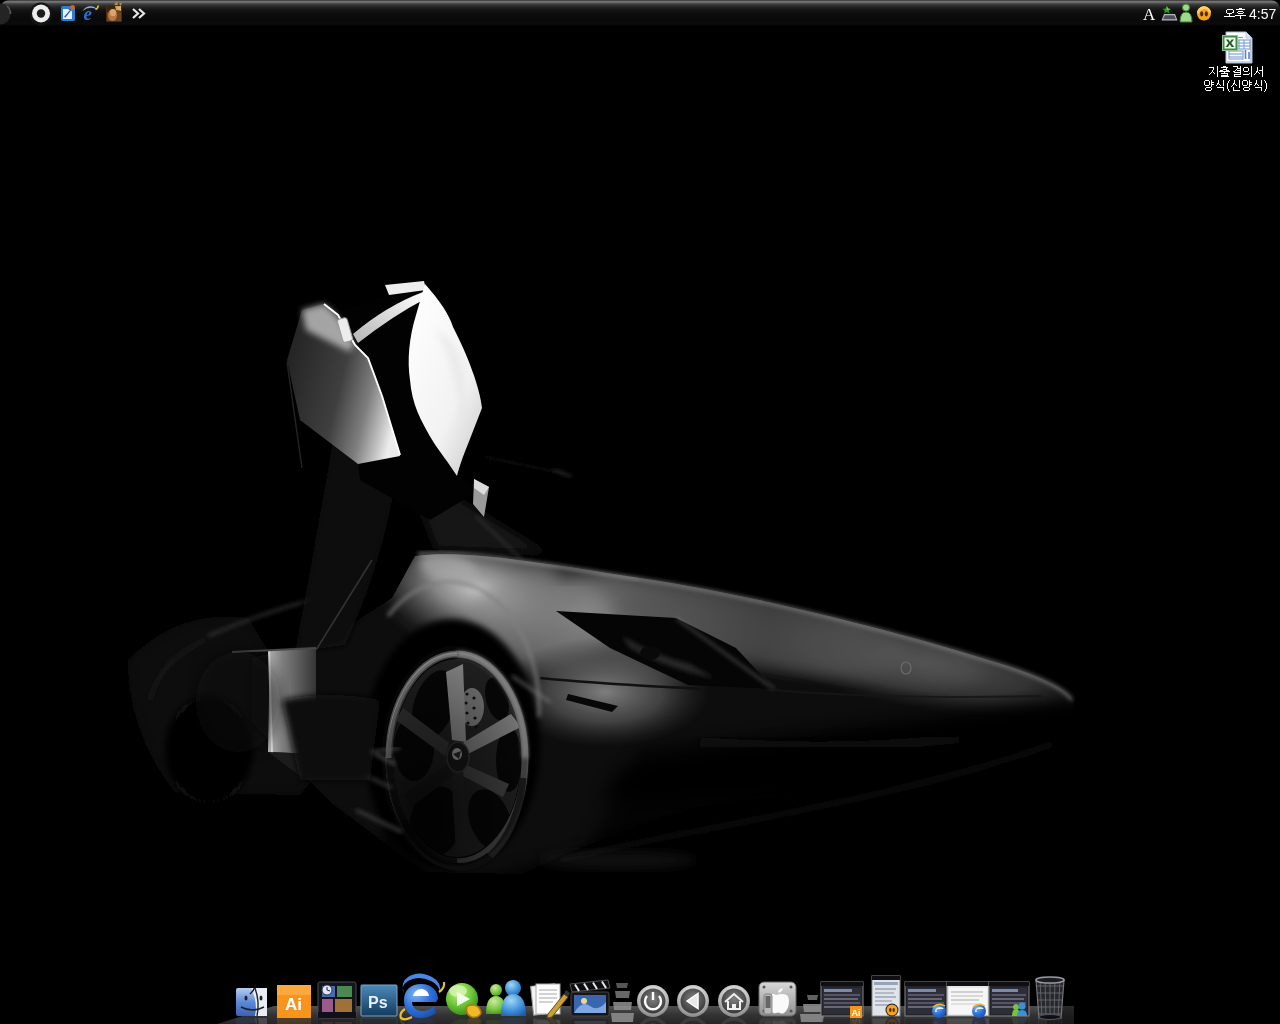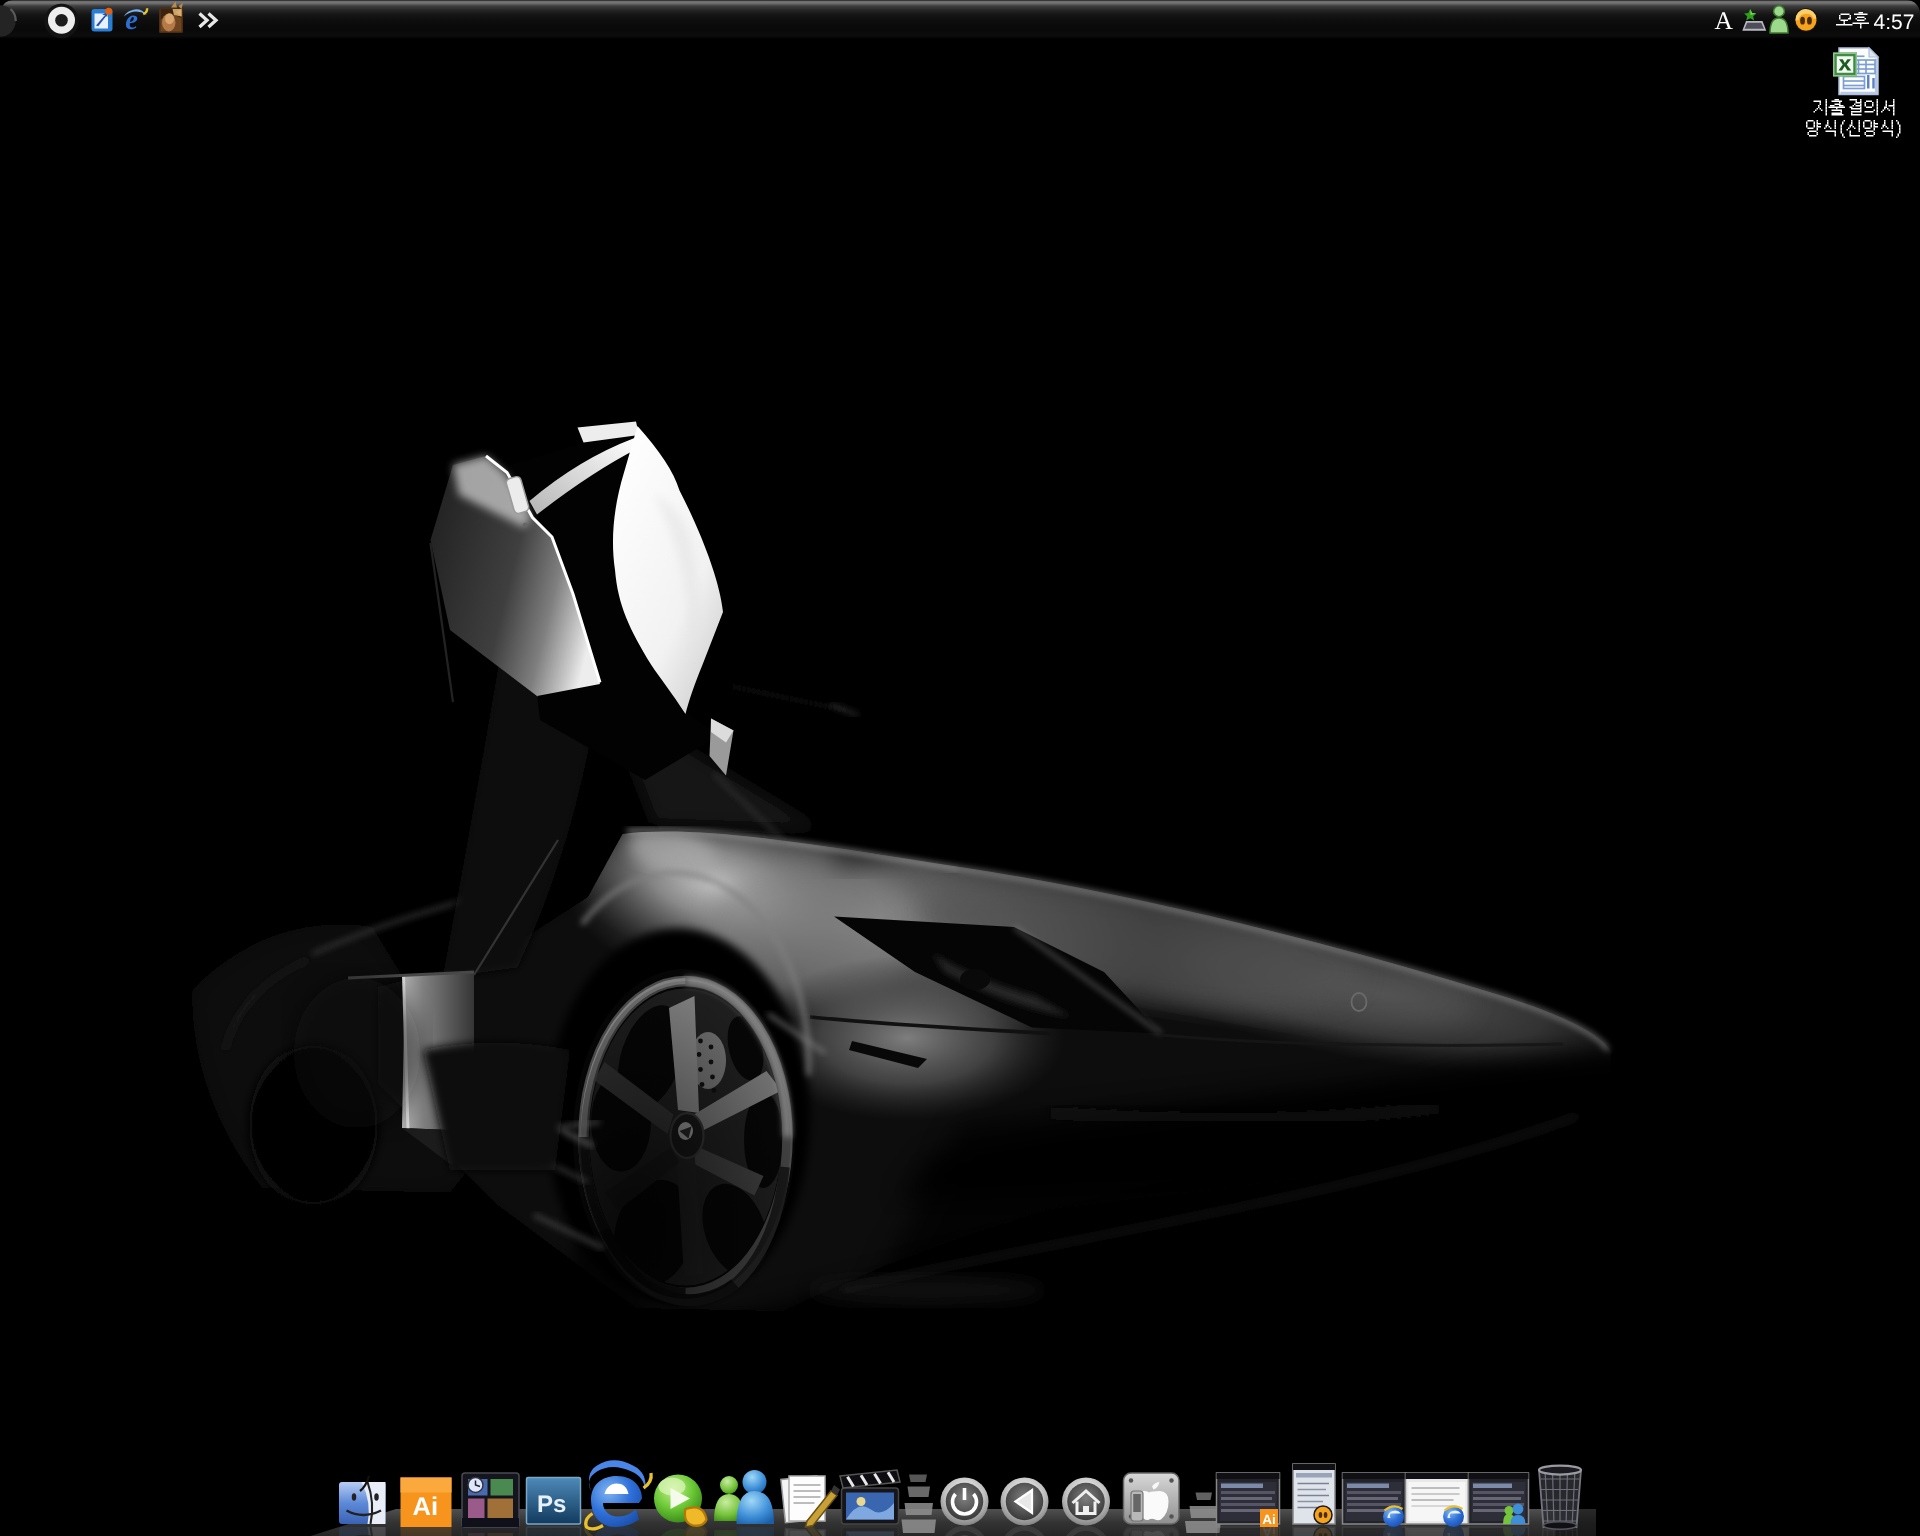--- a/index.html
+++ b/index.html
@@ -2,21 +2,21 @@
 <html><head>
 <meta charset="utf-8">
 <style>
 html,body{margin:0;padding:0;background:#000;width:1280px;height:1024px;overflow:hidden}
 *{box-sizing:border-box}
 body{font-family:"Liberation Sans",sans-serif;position:relative}
 #menubar{position:absolute;left:0;top:0;width:1280px;height:26px;border-radius:9px 9px 0 0;
  background:linear-gradient(to bottom,#1a1a1a 0,#6f6f6f 1px,#757575 2px,#3e3e3e 4px,#242424 7px,#141414 10px,#0d0d0d 14px,#090909 20px,#0c0c0c 24px,#000 26px);}
 #menubar svg{position:absolute;top:0;left:0}
 .abs{position:absolute}
-#dock{position:absolute;left:2px;top:960px;width:1168px;height:64px}
+#dock{position:absolute;left:12px;top:960px;width:1168px;height:64px}
 </style>
 </head>
 <body>
 
 <div id="menubar">
 <svg width="1280" height="26" viewBox="0 0 1280 26">
 
   <circle cx="0" cy="14" r="10.5" fill="#242424"></circle>
   <path d="M7 6 A 10.5 10.5 0 0 1 10.5 14" fill="none" stroke="#5a5a5a" stroke-width="1.5"></path>
 

